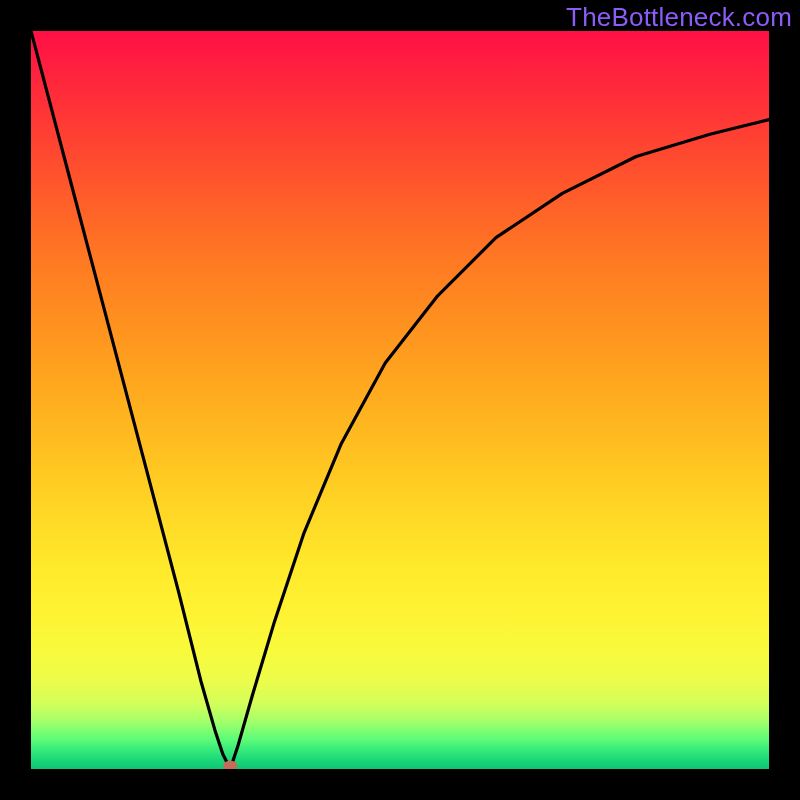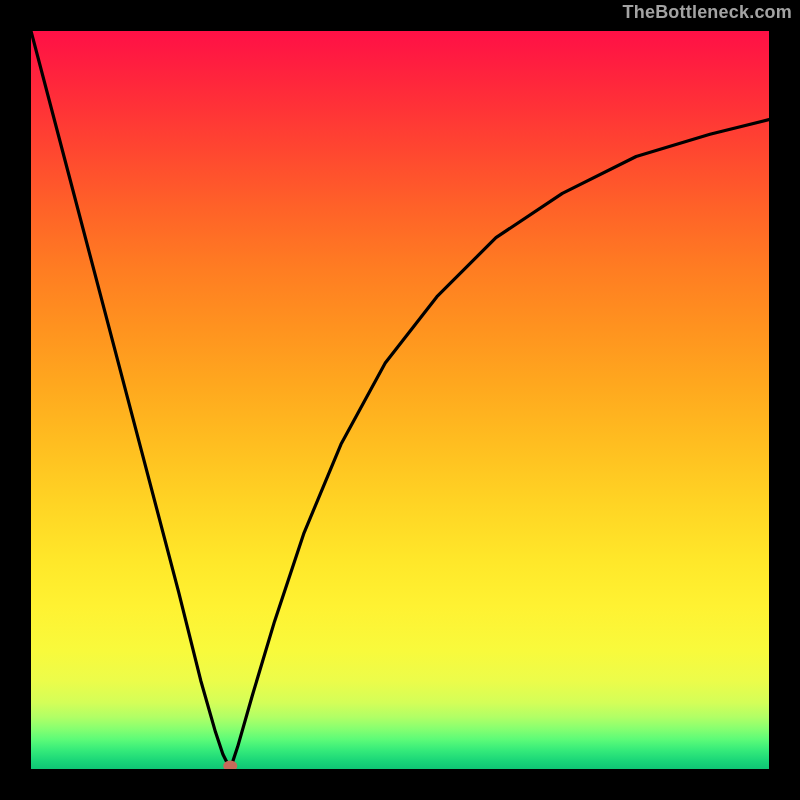--- a/index.html
+++ b/index.html
@@ -14,23 +14,23 @@
   .frame {
     position: relative;
     width: 800px;
     height: 800px;
     background: #000;
   }
   .watermark {
     position: absolute;
     top: 2px;
     right: 8px;
-    color: #a3a3a3;
-    font-size: 18px;
-    font-weight: 700;
+    color: #8b5cf6;
+    font-size: 26px;
+    font-weight: 400;
     letter-spacing: 0.2px;
     z-index: 10;
   }
   svg {
     display: block;
   }
 </style>
 </head>
 <body>
 

